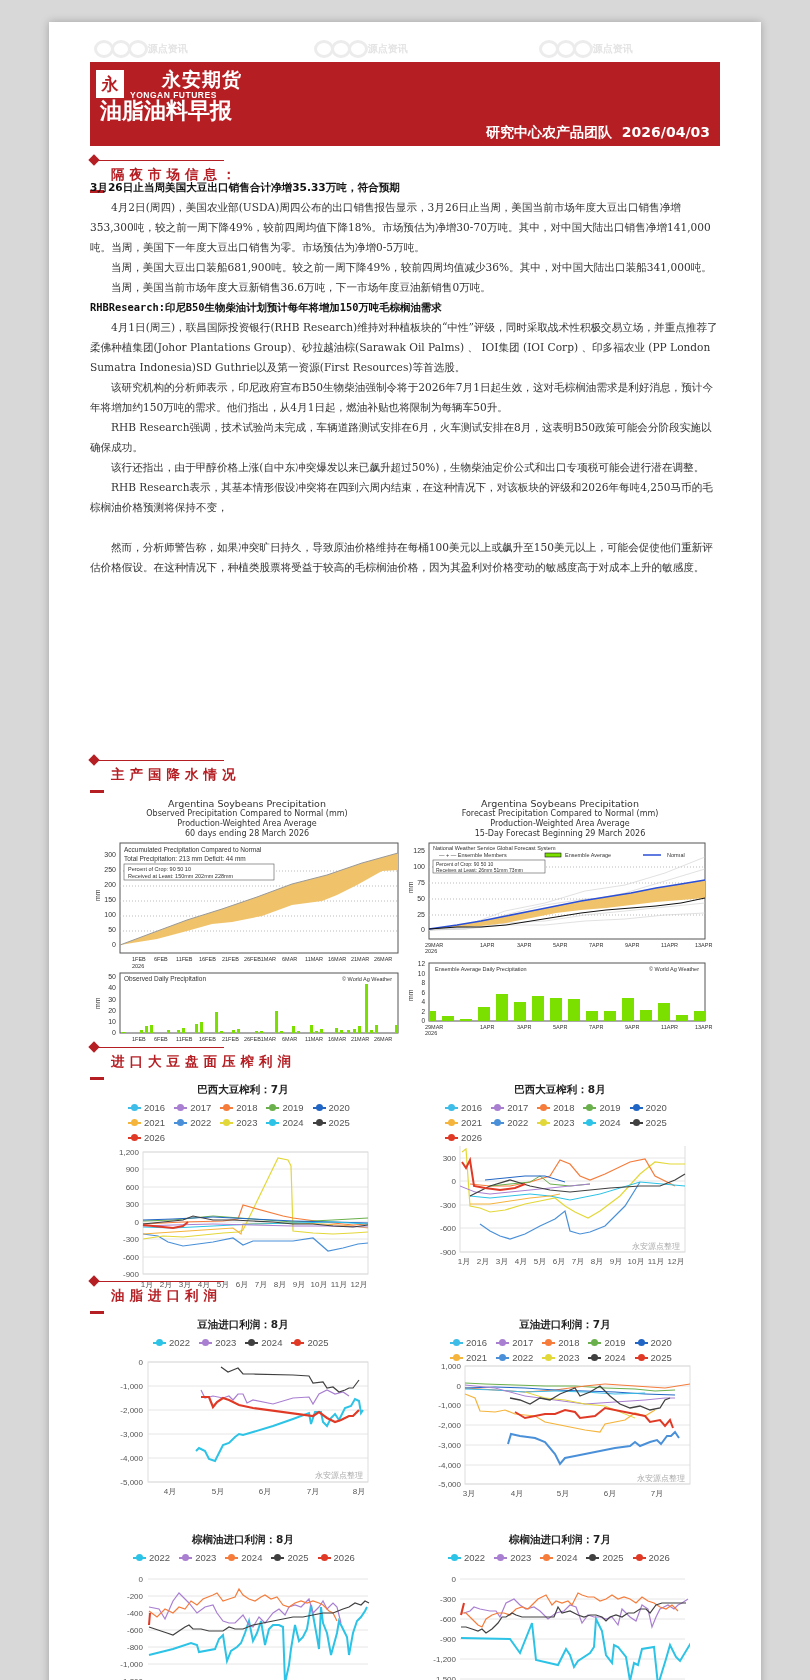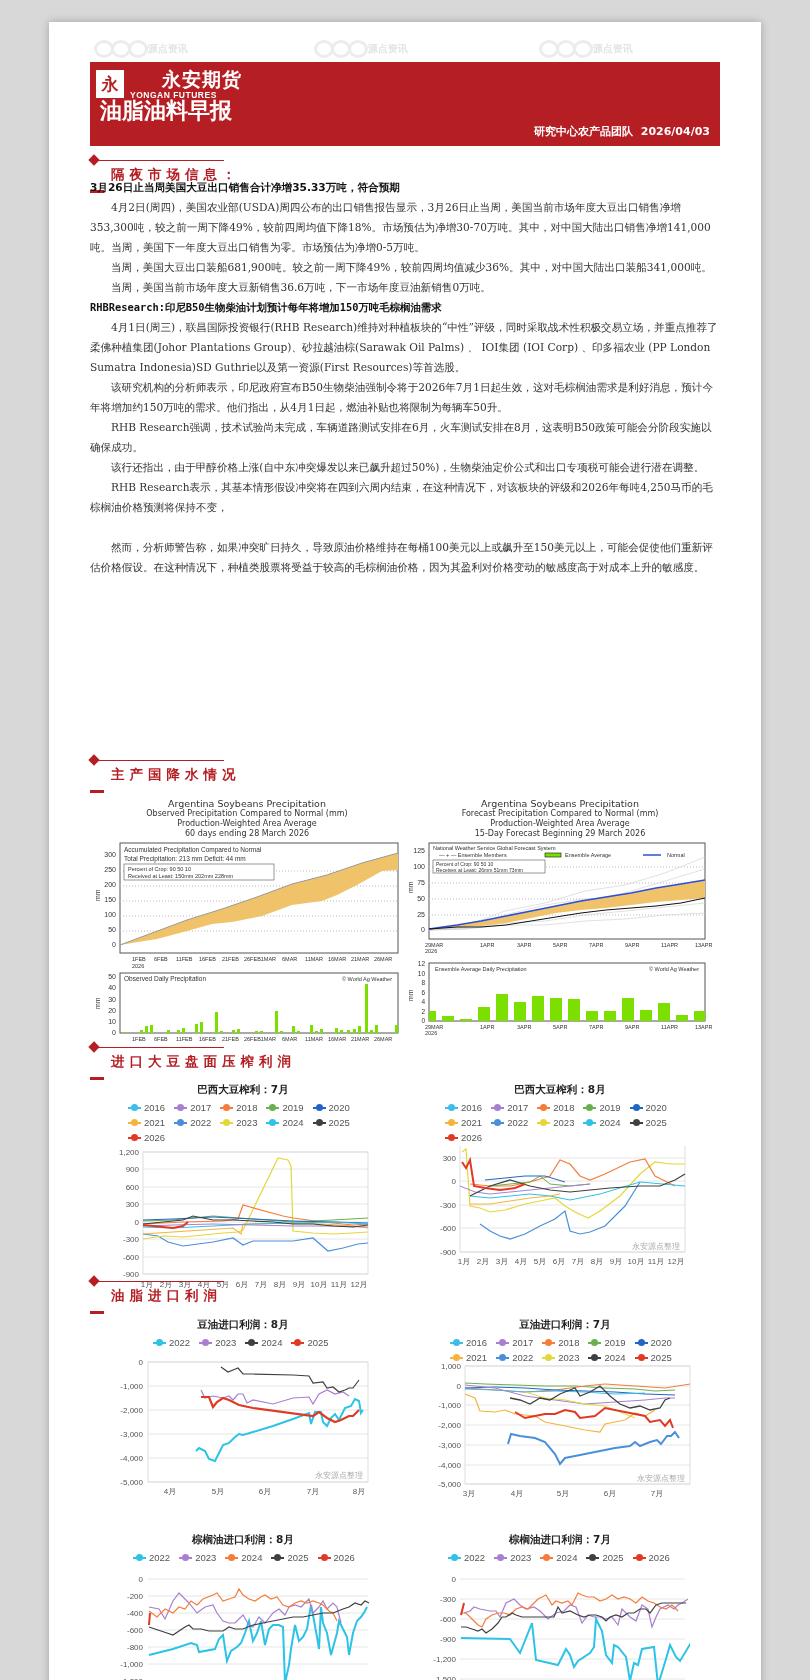--- a/index.html
+++ b/index.html
@@ -5,21 +5,21 @@
   html,body{margin:0;padding:0;}
   body{width:810px;height:1680px;background:#d8d8d8;position:relative;overflow:hidden;font-family:"DejaVu Serif",serif;}
   .page{position:absolute;left:49px;top:22px;width:712px;height:1680px;background:#fff;box-shadow:0 0 8px rgba(0,0,0,.25);}
   .wm{position:absolute;font-family:"Liberation Sans",sans-serif;color:#e4e4e4;font-size:10px;font-weight:bold;pointer-events:none;}
   .wm .ring{display:inline-block;width:14px;height:12px;border:3px solid #ececec;border-radius:50%;margin-right:-3px;vertical-align:middle;}
   .banner{position:absolute;left:41px;top:40px;width:630px;height:84px;background:#b51f24;color:#fff;}
   .logo-box{position:absolute;left:6px;top:8px;width:28px;height:28px;background:#fff;color:#b51f24;font-family:"DejaVu Sans",sans-serif;font-weight:bold;font-size:17px;text-align:center;line-height:28px;}
   .logo-cn{position:absolute;left:40px;top:5px;font-family:"DejaVu Sans",sans-serif;font-weight:bold;font-size:19px;letter-spacing:1px;margin-left:32px;}
   .logo-en{position:absolute;left:40px;top:28px;font-family:"Liberation Sans",sans-serif;font-size:8.5px;font-weight:bold;letter-spacing:.5px;}
   .banner-title{position:absolute;left:0;width:630px;top:34px;text-align:left;font-family:"DejaVu Sans",sans-serif;font-weight:bold;font-size:22px;padding-left:10px;}
-  .banner-sub{position:absolute;right:10px;top:62px;font-family:"DejaVu Sans",sans-serif;font-weight:bold;font-size:11px;}
+  .banner-sub{position:absolute;right:10px;top:62px;font-family:"DejaVu Sans",sans-serif;font-weight:bold;font-size:14px;}
   .sec{position:absolute;left:41px;}
   .sec .diamond{position:absolute;left:0;top:-4px;width:8px;height:8px;background:#b51f24;transform:rotate(45deg);}
   .sec .topline{position:absolute;left:4px;top:0;width:130px;height:1px;background:#b51f24;}
   .sec .title{position:absolute;left:21px;top:6px;white-space:nowrap;font-family:"DejaVu Sans",sans-serif;font-weight:bold;font-size:13.5px;letter-spacing:5px;color:#b51f24;}
   .sec .dash{position:absolute;left:0;top:30px;width:14px;height:3px;background:#b51f24;}
   .text{position:absolute;left:41px;width:630px;font-size:10.6px;line-height:20px;color:#333;}
   .text p{margin:0;}
   .text .h{font-family:"DejaVu Sans",sans-serif;font-weight:bold;color:#111;font-size:10.6px;}
   .text .h2{font-family:"DejaVu Sans Mono",monospace;font-weight:bold;color:#111;font-size:10.4px;}
   .text .ind{text-indent:21px;}

